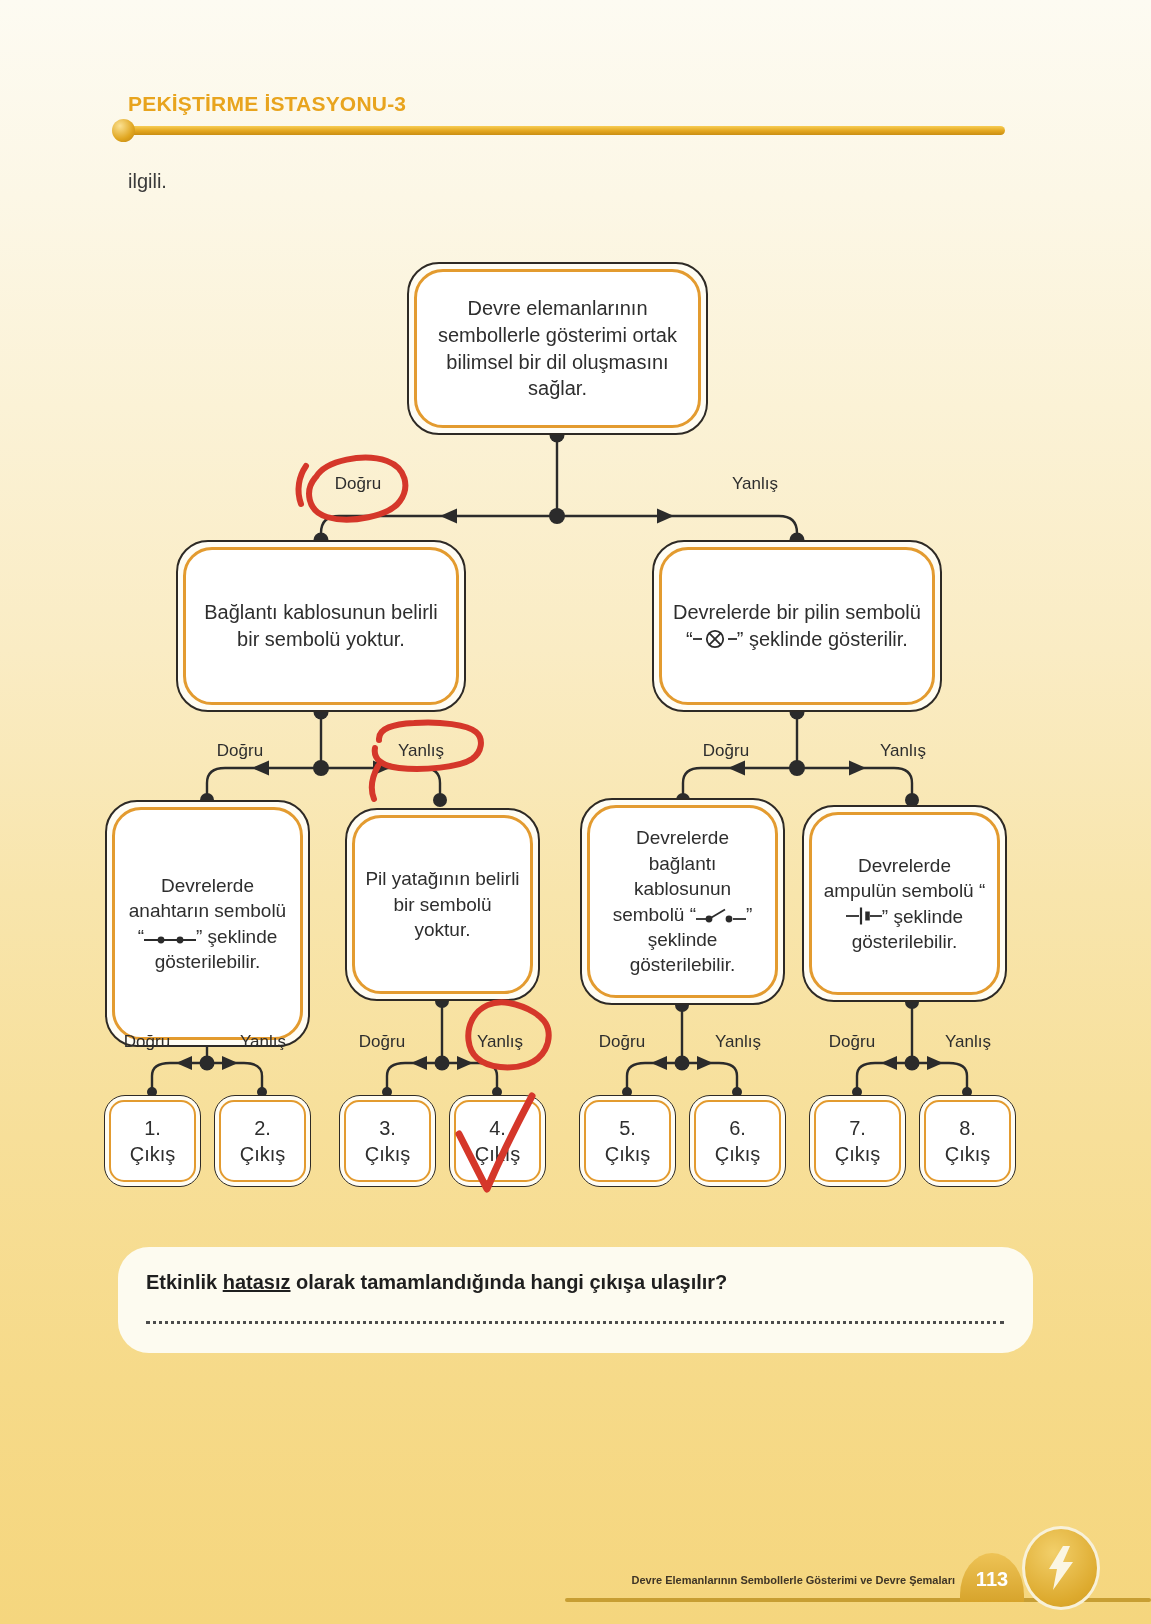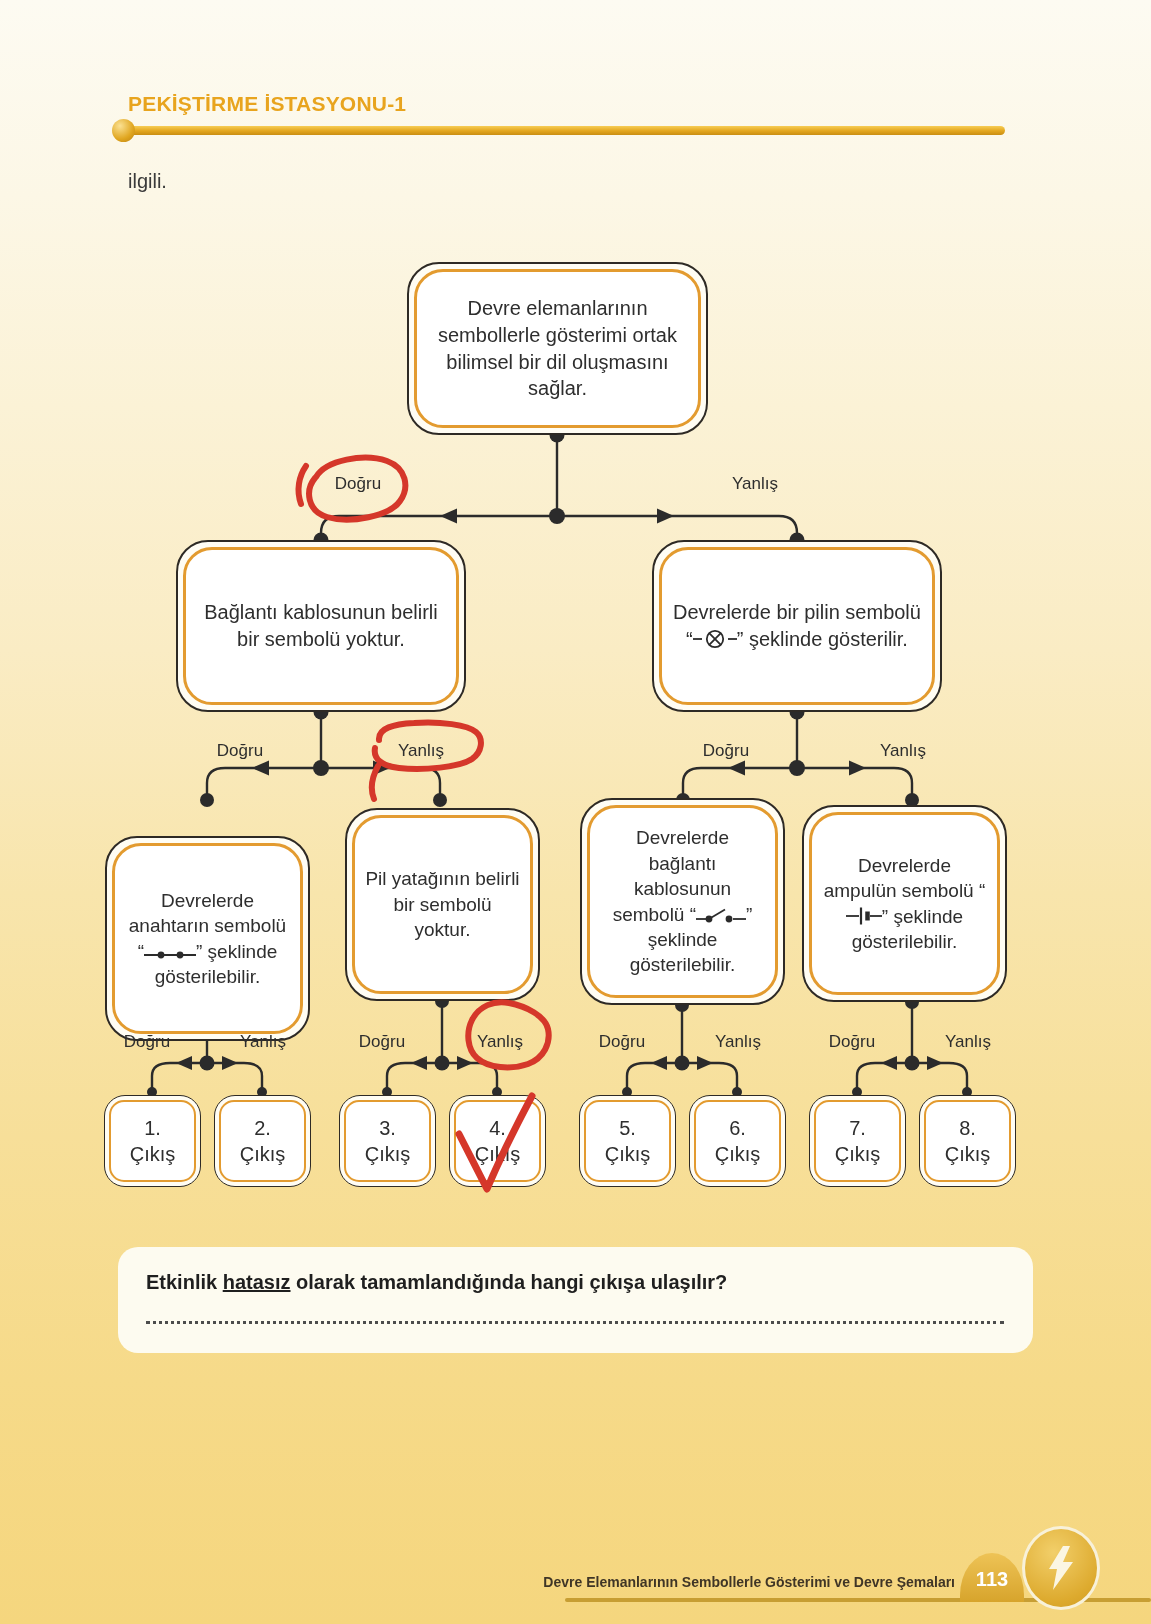--- a/index.html
+++ b/index.html
@@ -22,41 +22,41 @@
   .node-text{margin:0;font-size:20px;line-height:1.33;color:#2e2e2e;}
   .small .node-text{font-size:19px;line-height:1.34;}
   .sym{display:inline-block;vertical-align:-3px;line-height:0;}
   .decision-label{position:absolute;transform:translate(-50%,-50%);font-size:17px;color:#2e2e2e;white-space:nowrap;}
   
   .out-node{position:absolute;box-sizing:border-box;width:97px;height:92px;border:1.8px solid #2e2a25;
     border-radius:21px;background:#fffdf4;padding:4px;}
   .out-inner{box-sizing:border-box;height:100%;border:2.6px solid #e39b2f;border-radius:15px;background:#fff;
     display:flex;flex-direction:column;align-items:center;justify-content:center;font-size:20px;line-height:1.3;color:#2e2e2e;}
   
-  .qbox{left:118px;top:1247px;width:915px;height:106px;border-radius:20px;background:#fdfbf0;}
+  .qbox{left:118px;top:1247px;width:915px;height:106px;border-radius:31px;background:#fdfbf0;}
   .q-line{position:absolute;left:28px;top:24px;font-size:20px;font-weight:bold;color:#1f1f1f;}
   .q-underline{text-decoration:underline;}
   .q-dots{position:absolute;left:28px;top:64px;width:858px;height:10px;border-bottom:3px dotted #4c4c4c;}
   
-  .footer-text{left:300px;top:1574px;width:655px;text-align:right;font-size:14px;font-weight:bold;color:#3f3526;}
+  .footer-text{left:300px;top:1574px;width:655px;text-align:right;font-size:11px;font-weight:bold;color:#3f3526;}
   .footer-line{left:565px;top:1598px;width:586px;height:4px;border-radius:2px;background:#c79e33;}
   .page-badge{left:960px;top:1553px;width:64px;height:49px;border-radius:32px 32px 0 0/42px 42px 0 0;
     background:linear-gradient(180deg,#eec356,#d7a42c);display:flex;align-items:center;justify-content:center;
     color:#fff;font-size:20px;font-weight:bold;padding-top:4px;box-sizing:border-box;}
   .bolt-badge{left:1022px;top:1526px;width:78px;height:84px;border-radius:50%;
     background:radial-gradient(circle at 40% 30%,#f2cf6a,#ddAA2e 70%,#cf9a22 100%);
     border:3px solid #f8f1d9;box-sizing:border-box;display:flex;align-items:center;justify-content:center;}
   svg.overlay{position:absolute;left:0;top:0;}
 </style>
 </head>
 <body>
 
 <div class="page">
 
-  <div class="abs title">PEKİŞTİRME İSTASYONU-1</div>
+  <div class="abs title">PEKİŞTİRME İSTASYONU-3</div>
   <div class="abs rule"></div>
   <div class="abs rule-ball"></div>
   <div class="abs intro">
     <div>ilgili.</div>
   </div>
 
   <svg class="overlay" width="1151" height="1624" viewBox="0 0 1151 1624">
     <g stroke="#2B2B2B" stroke-width="2.4" fill="none">
       <path d="M557,435 V516"></path>
       <path d="M557,516 H339 Q321,516 321,533 V538"></path>
@@ -151,21 +151,21 @@
   <div class="node" style="left:176px;top:540px;width:290px;height:172px;">
     <div class="node-inner">
         <p class="node-text">Bağlantı kablosunun belirli bir sembolü yoktur.</p>
       </div>
   </div>
   <div class="decision-label" style="left:240px;top:751px;">Doğru</div>
   <div class="decision-label" style="left:421px;top:751px;">Yanlış</div>
   <div class="decision-label" style="left:726px;top:751px;">Doğru</div>
   <div class="decision-label" style="left:903px;top:751px;">Yanlış</div>
 
-  <div class="node small" style="left:105px;top:800px;width:205px;height:205px;margin-top:36px;">
+  <div class="node small" style="left:105px;top:800px;width:205px;height:247px;">
     <div class="node-inner">
         <p class="node-text"><span>Devrelerde anahtarın sembolü “</span><span class="sym"><svg width="52" height="12" viewBox="0 0 52 12">
               <path d="M0,6 H52" stroke="#2B2B2B" stroke-width="1.8" fill="none"></path>
               <circle cx="17" cy="6" r="3.4" fill="#2B2B2B"></circle>
               <circle cx="36" cy="6" r="3.4" fill="#2B2B2B"></circle>
             </svg></span><span>” şeklinde gösterilebilir.</span></p>
       </div>
   </div>
   <div class="node small" style="left:345px;top:808px;width:195px;height:193px;">
     <div class="node-inner">

